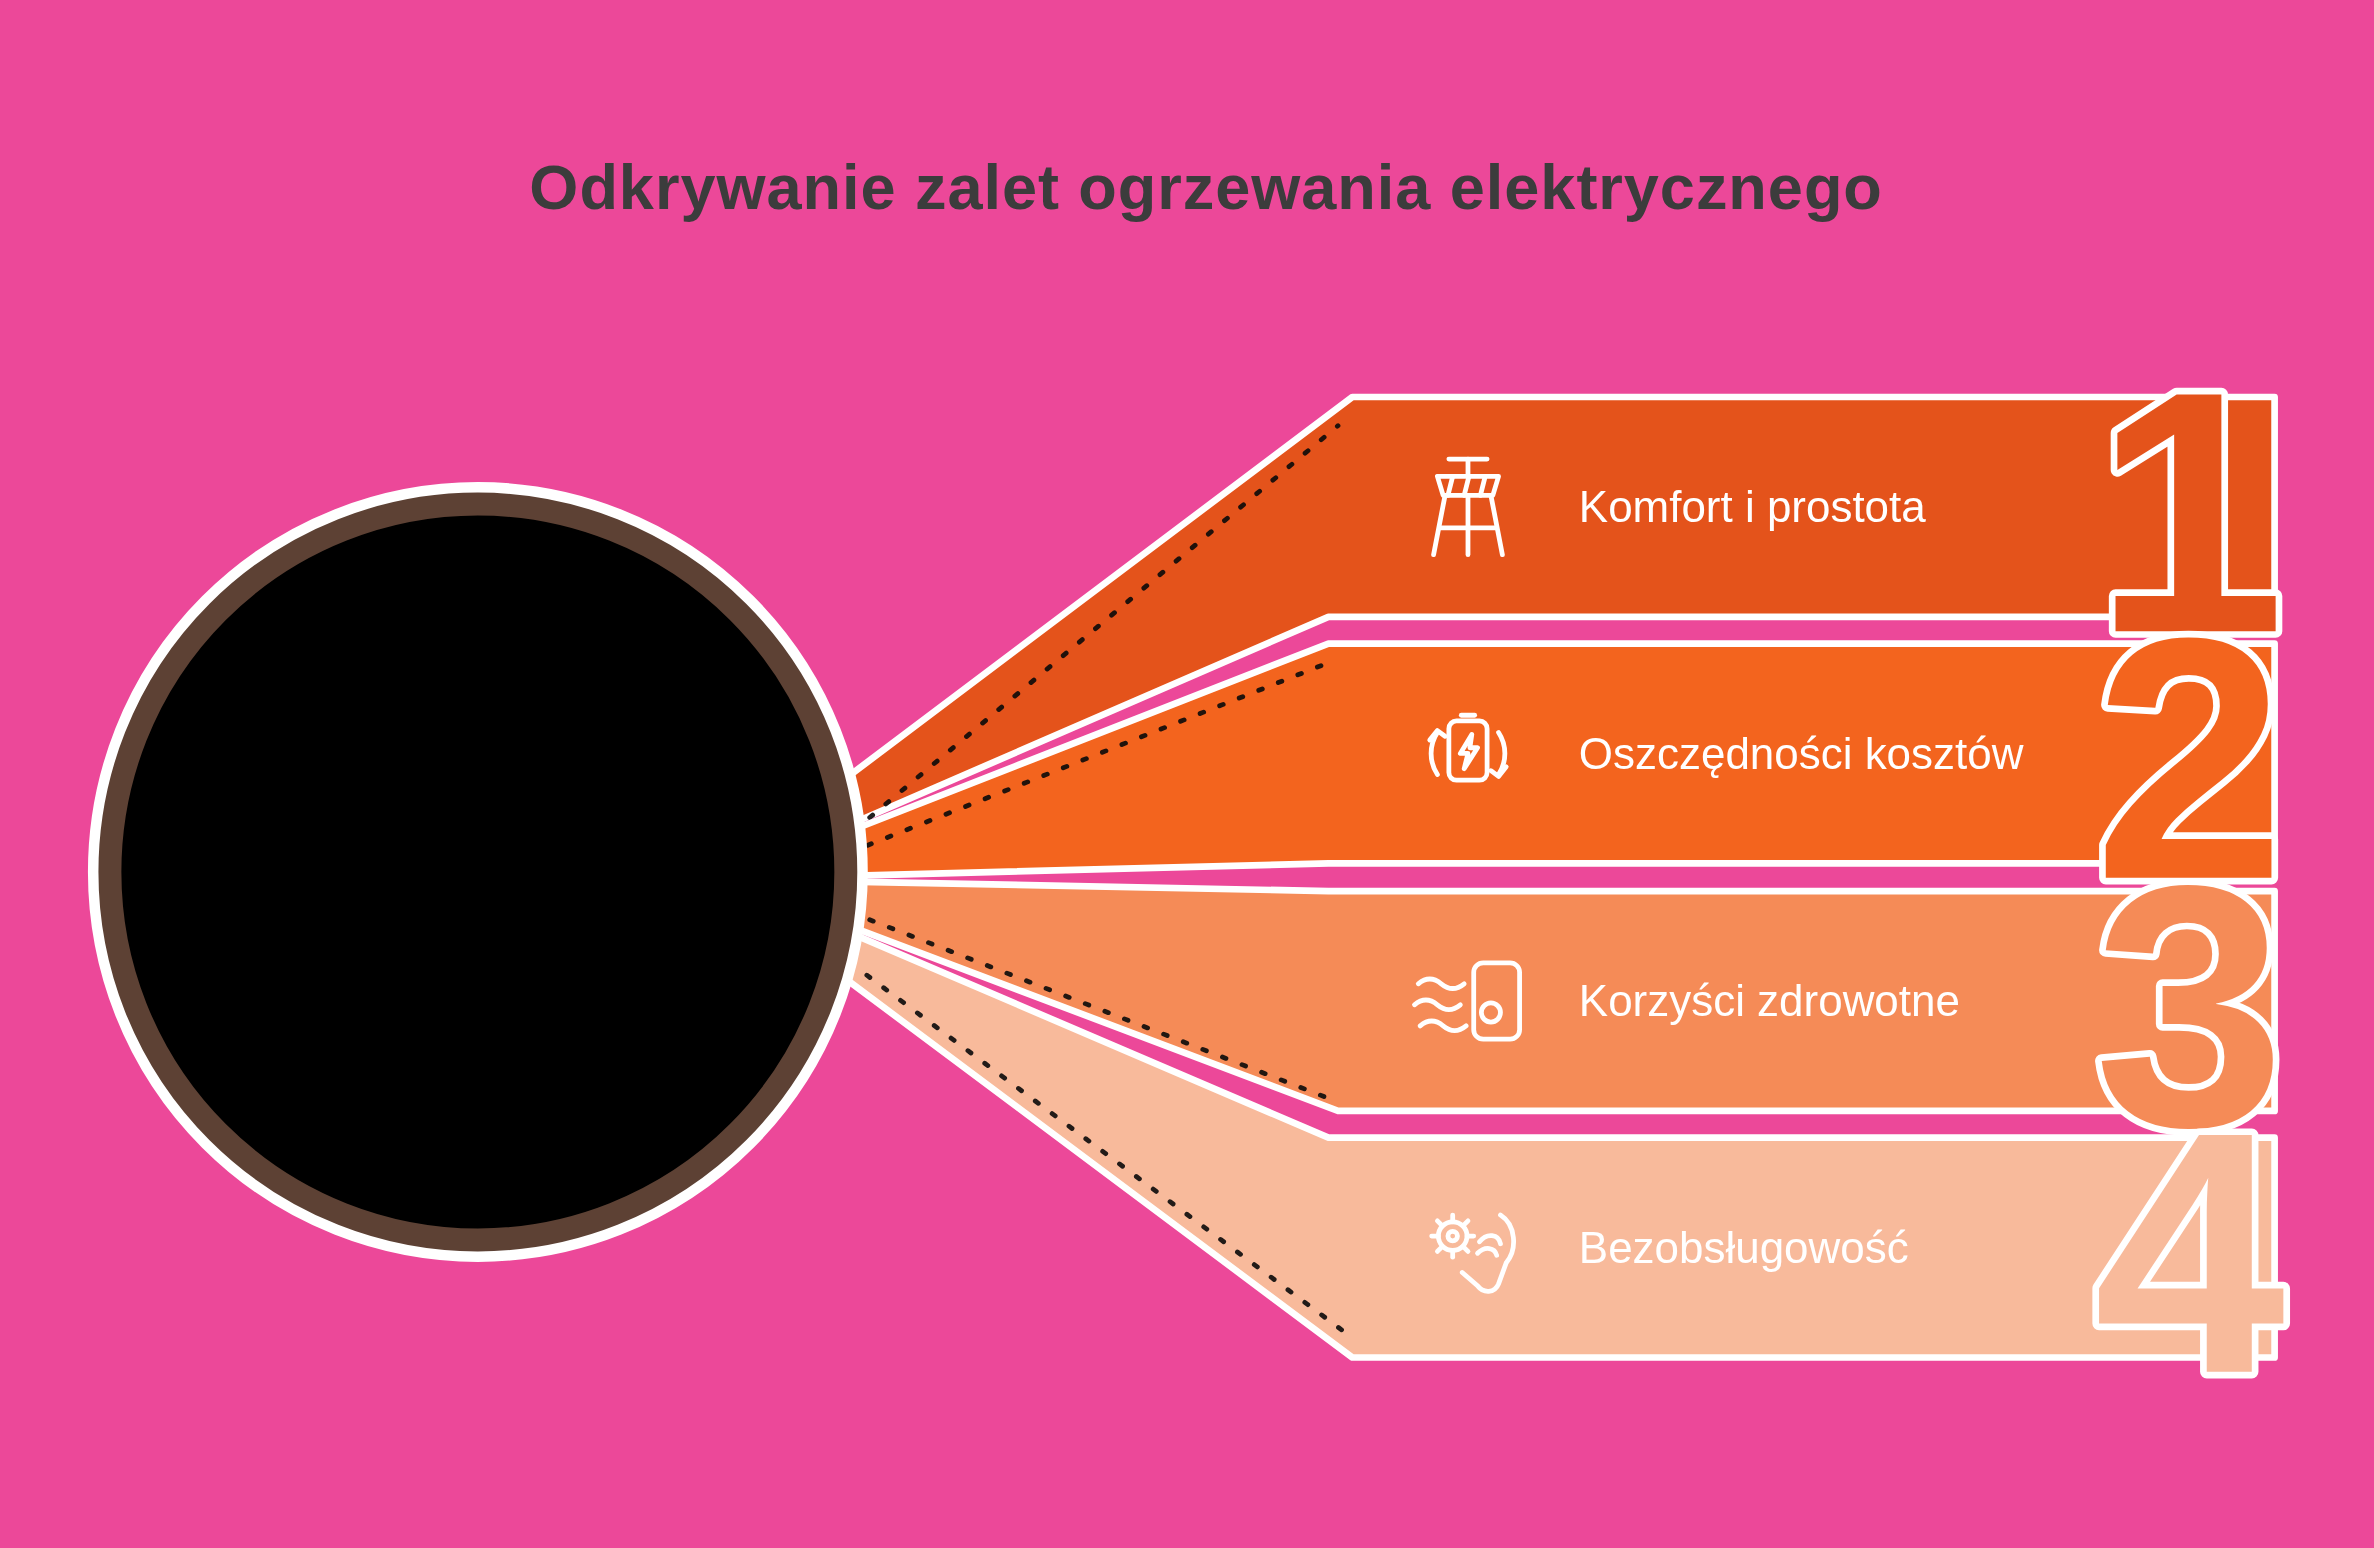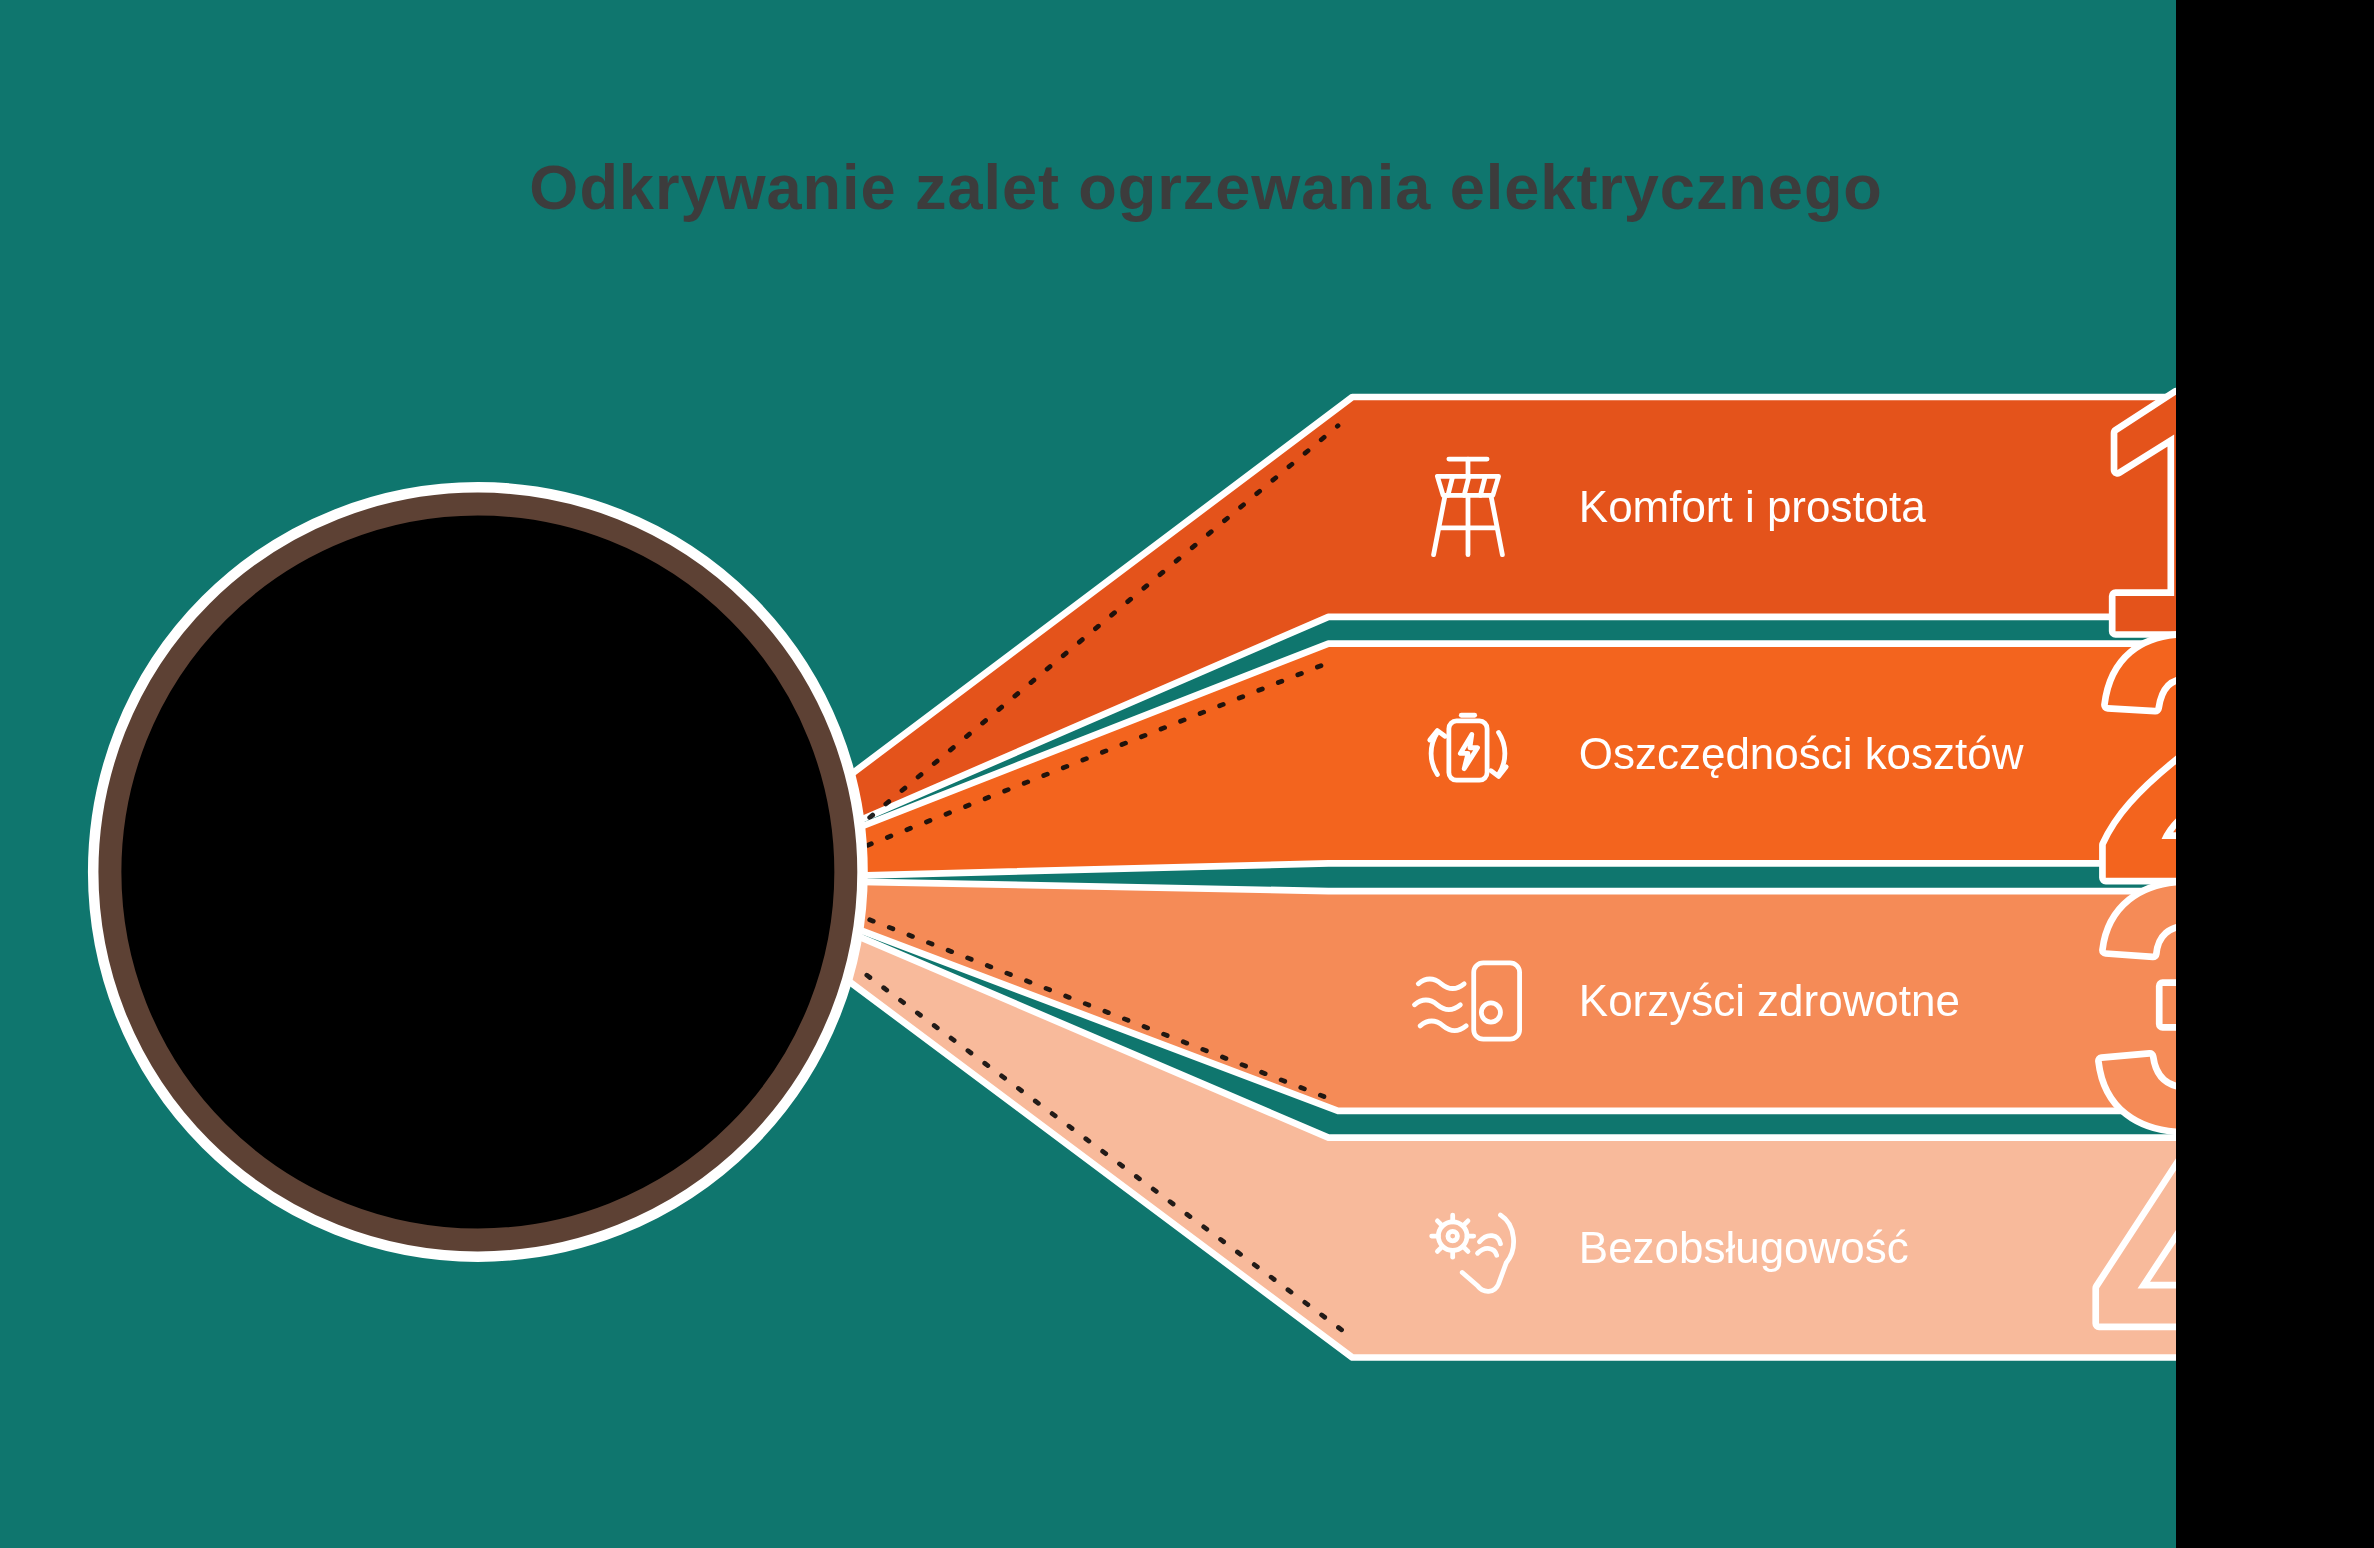--- a/index.html
+++ b/index.html
@@ -1,16 +1,16 @@
 <!DOCTYPE html>
 <html><head>
 <meta charset="utf-8">
 <style>
   html,body{margin:0;padding:0;background:#000;}
-  .canvas{position:relative;width:2176px;height:1549px;background:#0f766e;overflow:hidden;}
+  .canvas{position:relative;width:2374px;height:1549px;background:#ec4899;overflow:hidden;}
   svg{display:block;}
   text{font-family:"Liberation Sans", sans-serif;}
   .title-text{font-size:66px;font-weight:700;letter-spacing:1px;}
   .step-label{font-size:46px;font-weight:400;fill:#ffffff;}
   .step-number{font-size:360px;font-weight:700;stroke:#ffffff;stroke-width:14px;paint-order:stroke fill;stroke-linejoin:round;}
   .band{stroke:#ffffff;stroke-width:7px;stroke-linejoin:round;}
   .stitch{fill:none;stroke:#0a0a0a;stroke-width:5px;stroke-dasharray:4 18;stroke-linecap:round;opacity:.9;}
   .icon{fill:none;stroke:#ffffff;stroke-width:5px;stroke-linecap:round;stroke-linejoin:round;}
 </style>
 </head>

